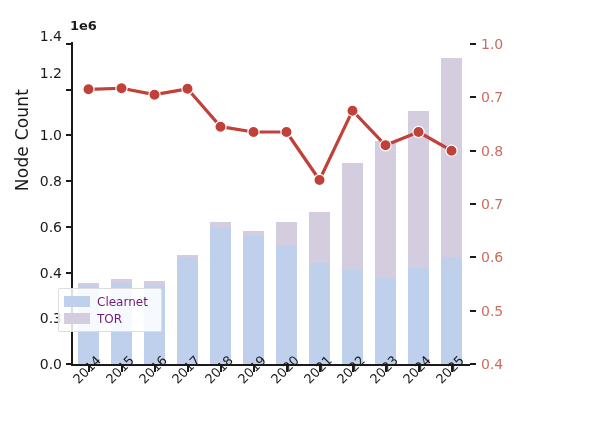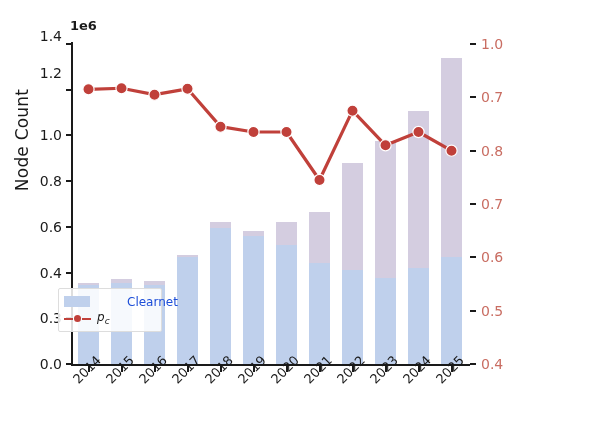--- a/index.html
+++ b/index.html
@@ -169,22 +169,21 @@
     height: 17px;
   }
   .legend-swatch {
     width: 26px;
     height: 11px;
     margin-right: 7px;
     flex: 0 0 auto;
   }
   .legend-label {
     font-size: 12px;
-    color: #1d4ed8;
-    margin-left: 30px;
+    color: #701a75;
   }
   .legend-line {
     width: 26px;
     height: 11px;
     margin-right: 7px;
     position: relative;
     flex: 0 0 auto;
   }
   .legend-line .lseg {
     position: absolute;
@@ -359,22 +358,18 @@
       <div class="xtick" style="left: 450.5px;"></div>
       <div class="xtick-label" style="left: 432.5px;">2025</div>
     </div>
 
   <div id="legend">
     <div class="legend-row">
       <div class="legend-swatch" style="background: rgb(191, 208, 236);"></div>
       <div class="legend-label">Clearnet</div>
     </div>
     <div class="legend-row">
-      <div class="legend-line">
-        <div class="lseg" style="left: 0px; width: 9px; background: rgb(192, 64, 58);"></div>
-        <div class="lseg" style="left: 18px; width: 9px; background: rgb(192, 64, 58);"></div>
-        <div class="ldot" style="background: rgb(192, 64, 58);"></div>
-      </div>
-      <div class="legend-label-italic"><span>p</span><sub>c</sub></div>
+      <div class="legend-swatch" style="background: rgb(212, 205, 224);"></div>
+      <div class="legend-label">TOR</div>
     </div>
   </div>
 
 </div>
 
 </body></html>

